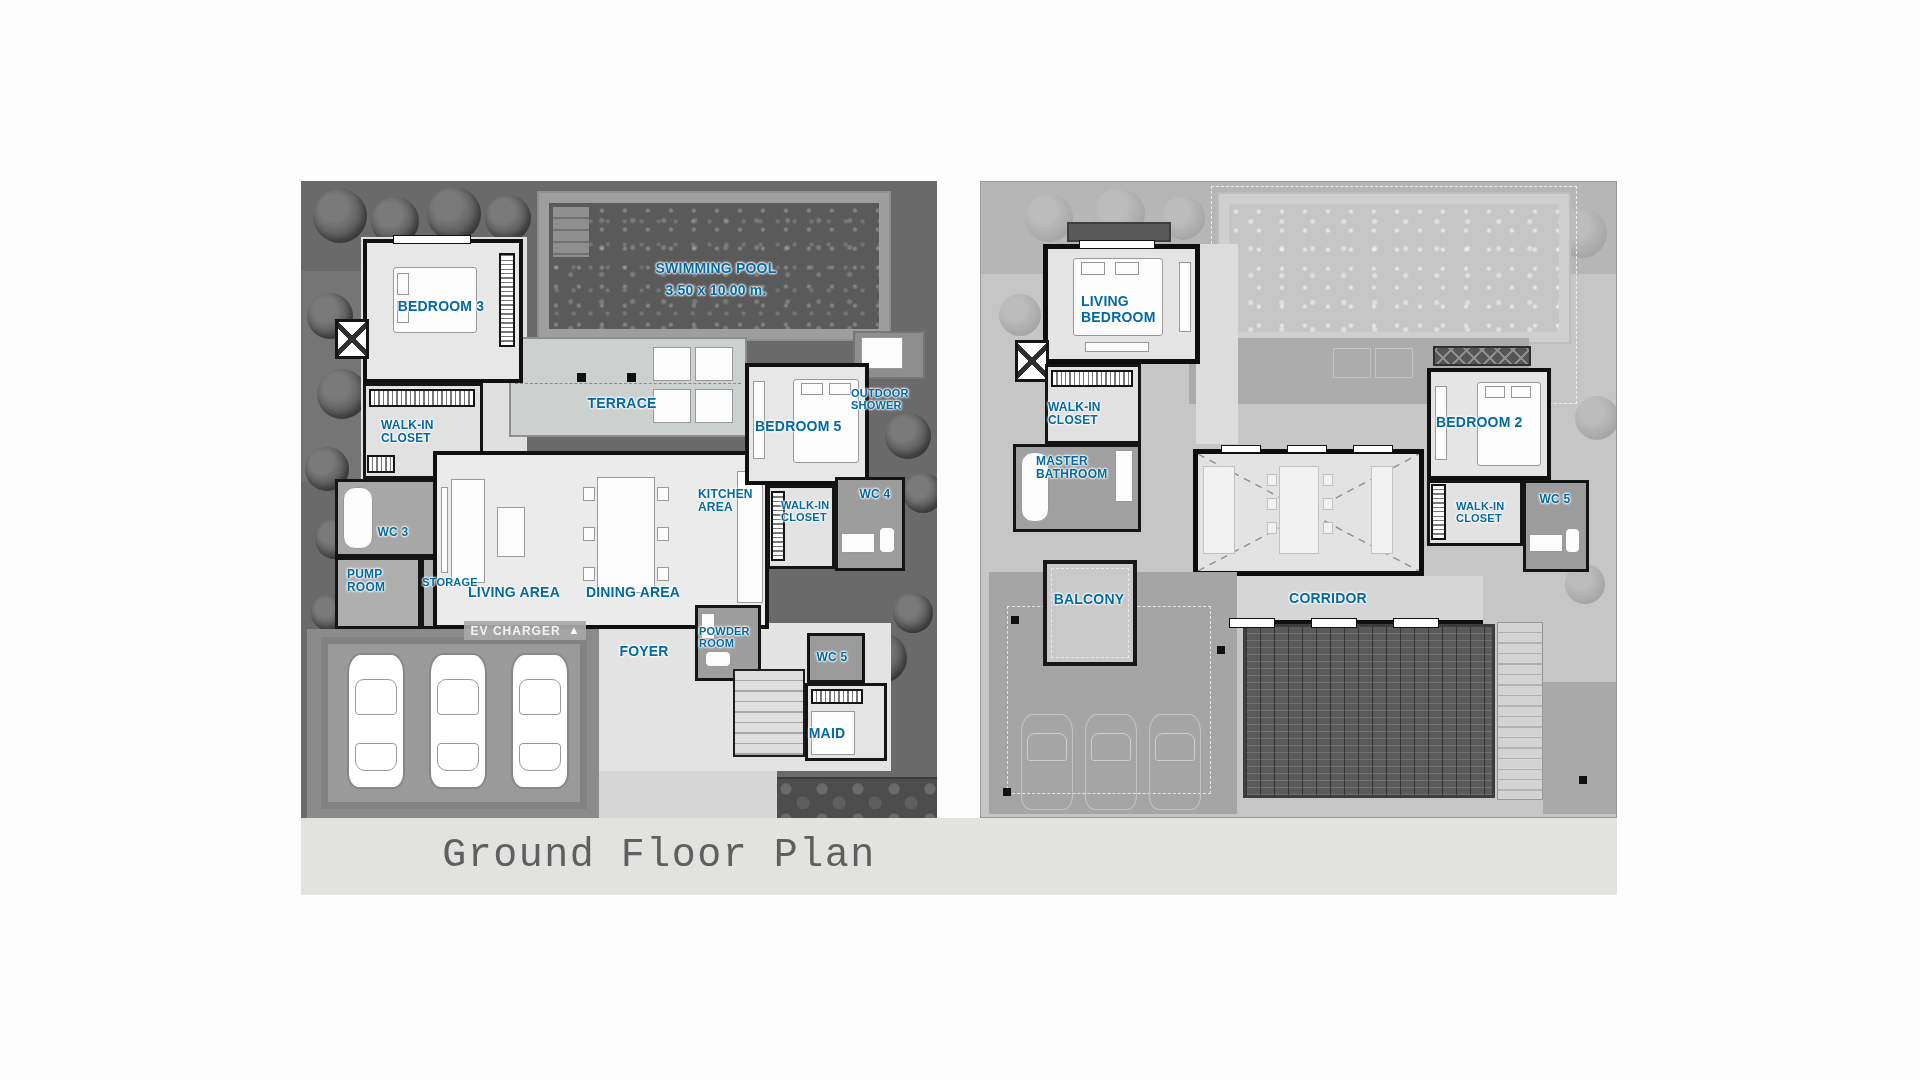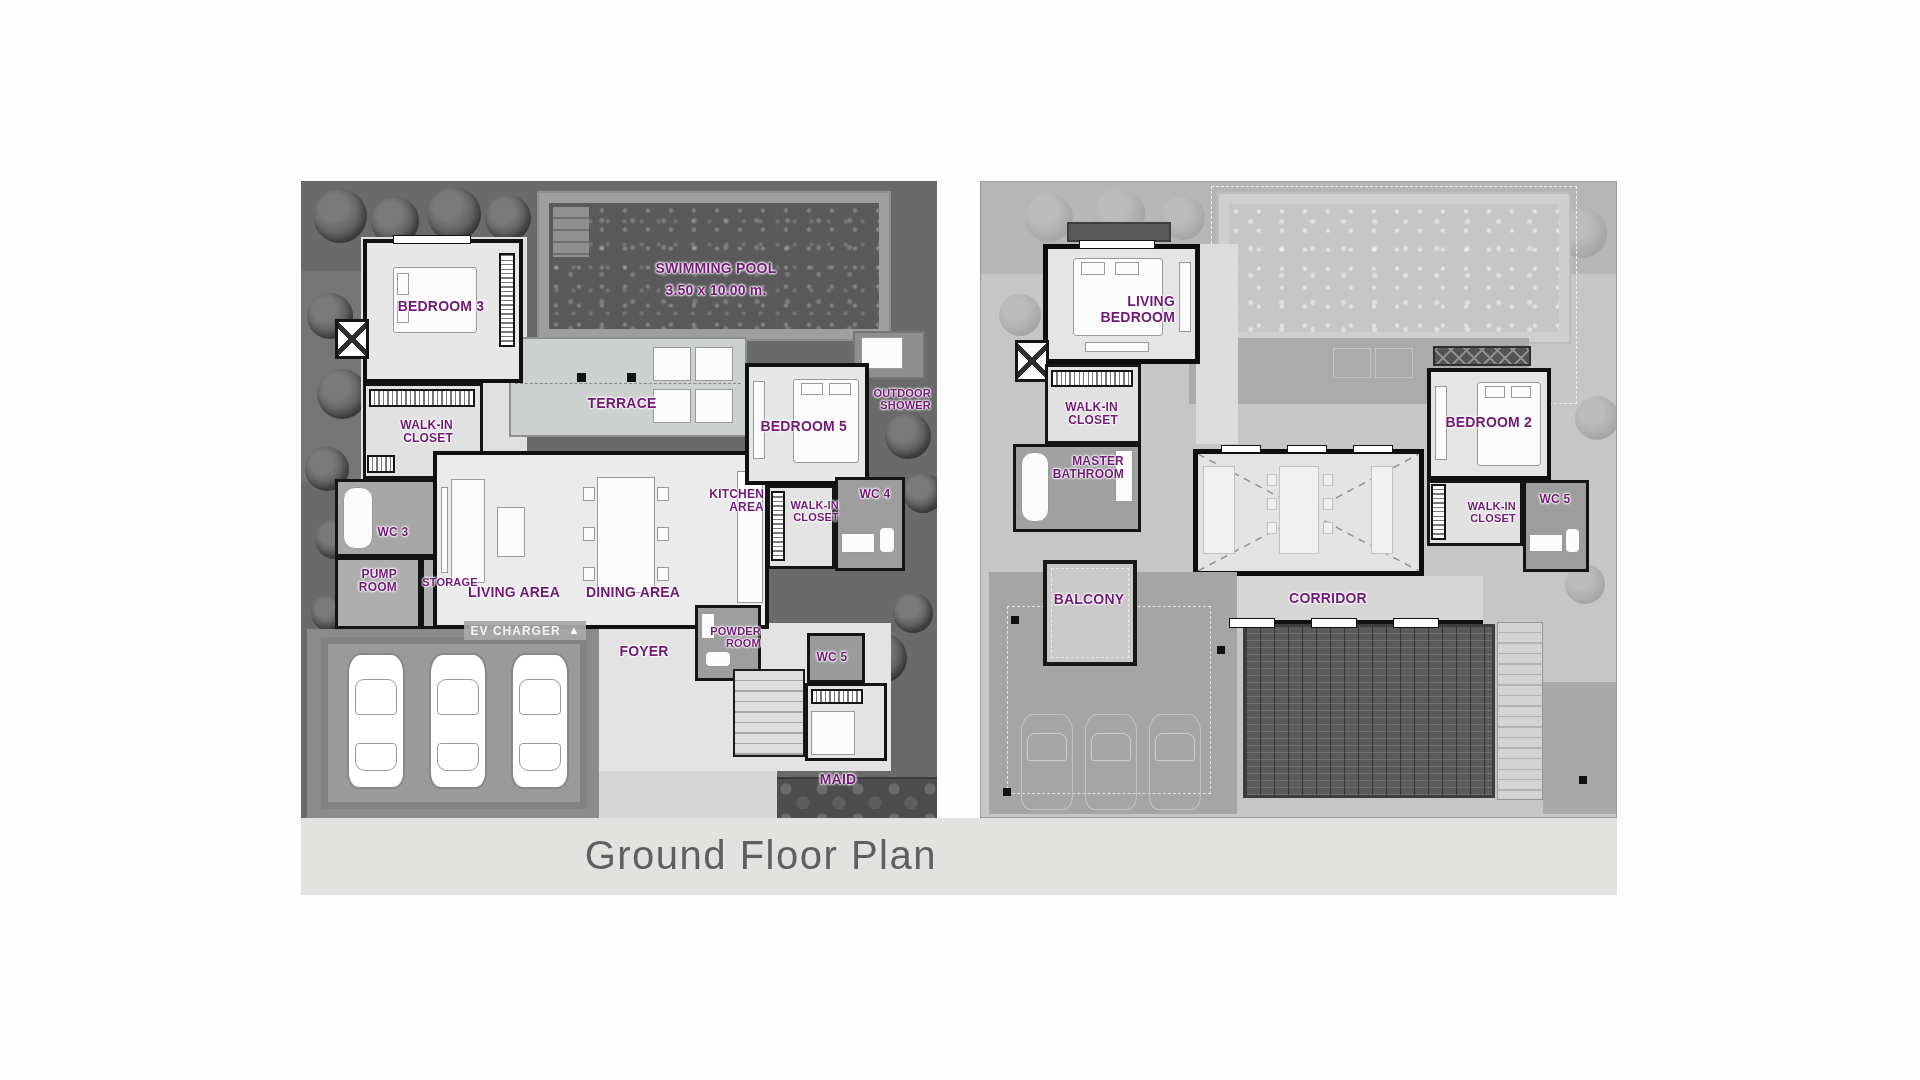--- a/index.html
+++ b/index.html
@@ -6,21 +6,21 @@
   .stage{position:relative;width:1920px;height:1080px;background:#fdfdfd;overflow:hidden;
          font-family:"Liberation Sans",sans-serif;}
   .panel{position:absolute;top:181px;width:636px;height:637px;overflow:hidden;box-sizing:border-box;}
   .abs{position:absolute;box-sizing:border-box;}
   .room{position:absolute;box-sizing:border-box;}
   .wall4{border:4px solid #101010;}
   .wall5{border:5px solid #0d0d0d;}
   .wall3{border:3px solid #141414;}
   .outline{border:2px solid #8f8f8f;}
   .lbl{position:absolute;transform:translate(-50%,-50%);font-weight:bold;font-size:14px;line-height:1.12;
-       color:#701a75;text-align:right;letter-spacing:.2px;white-space:normal;
+       color:#0369a1;text-align:left;letter-spacing:.2px;white-space:normal;
        text-shadow:0 0 2px #fff,0 0 2px #fff,0 0 3px #fff,0 0 3px #fff;z-index:40;}
   .lbl.sm{font-size:12px;}
   .lbl.xs{font-size:11px;}
   .tree{position:absolute;border-radius:50%;
         background:radial-gradient(circle at 38% 35%, #7a7a7a 0 28%, #565656 68%, #444444 100%);
         box-shadow:inset -3px -4px 7px rgba(0,0,0,.35);}
   .gtree{position:absolute;border-radius:50%;
         background:radial-gradient(circle at 38% 35%, #bcbcbc 0 30%, #a6a6a6 72%, #9c9c9c 100%);}
   .water{background-color:#5a5a5a;
         background-image:radial-gradient(circle at 30% 40%, rgba(255,255,255,.25) 1px, transparent 3px),
@@ -68,22 +68,22 @@
   .gcar::before{content:"";position:absolute;left:5px;right:5px;top:18px;height:26px;
        border:1px solid #cccccc;border-radius:8px 8px 3px 3px;}
   .dash-w{position:absolute;border:1.5px dashed #ececec;box-sizing:border-box;}
   .dot{position:absolute;background:#111;}
   .win{position:absolute;background:#fff;border:1.5px solid #111;box-sizing:border-box;z-index:30;}
   .evstrip{position:absolute;background:rgba(168,168,168,.93);display:flex;align-items:center;
        justify-content:center;gap:8px;z-index:35;}
   .evstrip .evtxt{font-weight:bold;font-size:12px;letter-spacing:1px;color:#f3f3f3;}
   .evstrip .evarrow{font-size:11px;color:#fafafa;line-height:1;}
   .caption-strip{position:absolute;left:301px;top:818px;width:1316px;height:77px;background:#e2e2e0;}
-  .caption{position:absolute;top:50%;transform:translateY(-54%);text-align:right;
-       font-family:Liberation Sans, sans-serif;font-size:40px;color:#5f5f5f;letter-spacing:1.5px;}
+  .caption{position:absolute;top:50%;transform:translateY(-54%);text-align:center;
+       font-family:Liberation Mono, monospace;font-size:40px;color:#5f5f5f;letter-spacing:1.5px;padding-left:40px;}
   .caption sup{font-size:24px;vertical-align:13px;letter-spacing:.5px;}
   .voidx{position:absolute;inset:0;width:100%;height:100%;}
 </style>
 </head>
 <body>
 
 <div class="stage">
 
   <section class="panel" style="left:301px;">
     <div class="abs" style="inset:0;background:#6a6a6a;"></div>
@@ -197,21 +197,21 @@
     <div class="room wall3" style="left:394px;top:424px;width:66px;height:76px;background:#9e9e9e;"></div>
     <div class="f" style="left:400px;top:432px;width:14px;height:26px;"></div>
     <div class="f" style="left:404px;top:470px;width:26px;height:16px;border-radius:5px;"></div>
     <div class="lbl xs" style="left:429px;top:456px;width:62px;">POWDER ROOM</div>
     <div class="stairs" style="left:432px;top:488px;width:72px;height:88px;"></div>
     <div class="room wall3" style="left:506px;top:452px;width:58px;height:50px;background:#9b9b9b;"></div>
     <div class="lbl sm" style="left:531px;top:477px;">WC 5</div>
     <div class="room wall3" style="left:504px;top:502px;width:82px;height:78px;background:#e4e4e4;"></div>
     <div class="hatchh" style="left:510px;top:508px;width:52px;height:15px;"></div>
     <div class="f" style="left:510px;top:530px;width:44px;height:44px;"></div>
-    <div class="lbl" style="left:537px;top:553px;margin-top:46px;">MAID</div>
+    <div class="lbl" style="left:526px;top:553px;">MAID</div>
 
     <div class="evstrip" style="left:163px;top:440px;width:122px;height:19px;">
       <span class="evtxt">EV CHARGER</span>
       <span class="evarrow">▲</span>
     </div>
   </section>
 
   <section class="panel" style="left:980px;width:637px;border:1px solid #9b9b9b;">
     <div class="abs" style="inset:0;background:#c6c6c6;"></div>
     <div class="abs" style="left:0;top:0;width:637px;height:92px;background:#b6b6b6;"></div>

